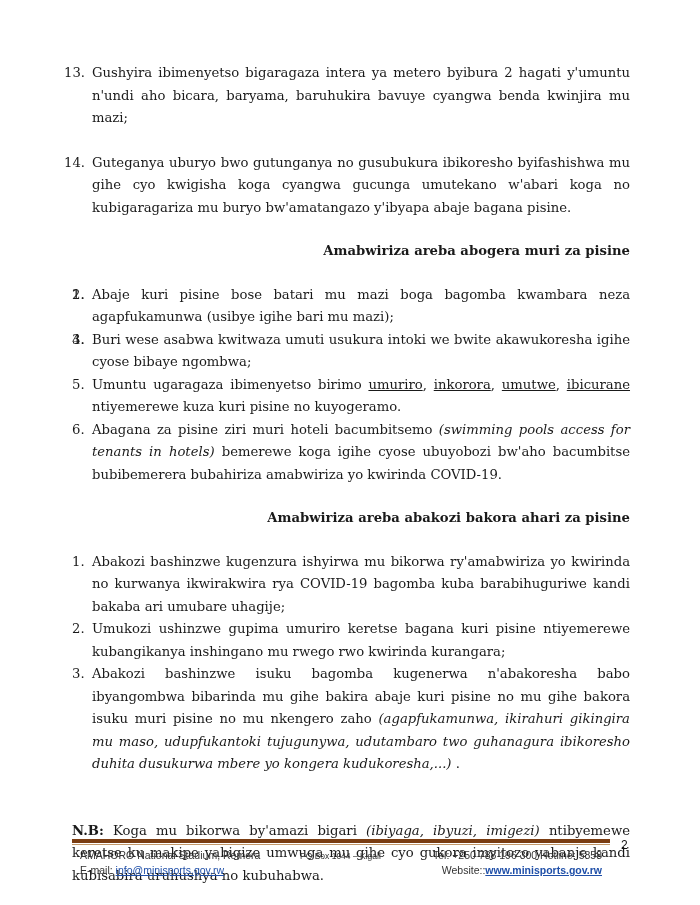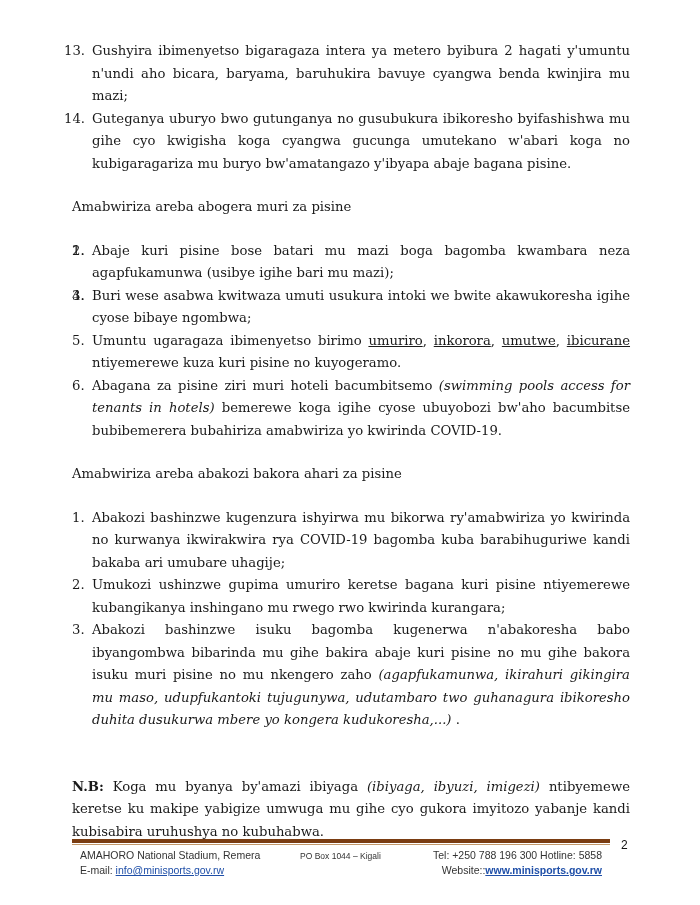--- a/index.html
+++ b/index.html
@@ -33,27 +33,29 @@
       padding-left: 20px;
       text-align: justify;
     }
     .li .num {
       position: absolute;
       left: 0;
       top: 0;
     }
     .li.wide {
       padding-left: 20px;
+      margin-top: 22px;
     }
     .li.wide .num {
       left: -8px;
     }
     .heading {
-      font-weight: normal;
+      font-weight: bold;
       margin: 0;
+      text-align: right;
     }
     .gap-heading { height: 21px; }
     .gap-after-heading { height: 21px; }
     .gap-section { height: 21px; }
     .gap-nb { height: 44px; }
     .u { text-decoration: underline; }
     .i { font-style: italic; }
     .b { font-weight: bold; }
     .nb {
       text-align: justify;
@@ -163,21 +165,21 @@
       <span>Umukozi ushinzwe gupima umuriro keretse bagana kuri pisine ntiyemerewe kubangikanya inshingano mu rwego rwo kwirinda kurangara;</span>
     </div>
     <div class="li">
       <span class="num">3.</span>
       <span>Abakozi bashinzwe isuku bagomba kugenerwa n'abakoresha babo ibyangombwa bibarinda mu gihe bakira abaje kuri pisine no mu gihe bakora isuku muri pisine no mu nkengero zaho </span><span class="i">(agapfukamunwa, ikirahuri gikingira mu maso, udupfukantoki tujugunywa, udutambaro two guhanagura ibikoresho duhita dusukurwa mbere yo kongera kudukoresha,...)</span><span> .</span>
     </div>
   </div>
 
   <div class="gap-nb"></div>
 
-  <p class="nb"><span class="b">N.B:</span><span> Koga mu byanya by'amazi ibiyaga </span><span class="i">(ibiyaga, ibyuzi, imigezi)</span><span> ntibyemewe keretse ku makipe yabigize umwuga mu gihe cyo gukora imyitozo yabanje kandi kubisabira uruhushya no kubuhabwa.</span></p>
+  <p class="nb"><span class="b">N.B:</span><span> Koga mu bikorwa by'amazi bigari </span><span class="i">(ibiyaga, ibyuzi, imigezi)</span><span> ntibyemewe keretse ku makipe yabigize umwuga mu gihe cyo gukora imyitozo yabanje kandi kubisabira uruhushya no kubuhabwa.</span></p>
 </div>
 
 <div class="footer-rule"></div>
 <div class="footer-rule-thin"></div>
 <div class="page-number">2</div>
 
 <div class="footer">
   <span class="address">AMAHORO National Stadium, Remera</span>
   <span class="pobox">PO Box 1044 – Kigali</span>
   <span class="tel">Tel: +250 788 196 300   Hotline: 5858</span>

